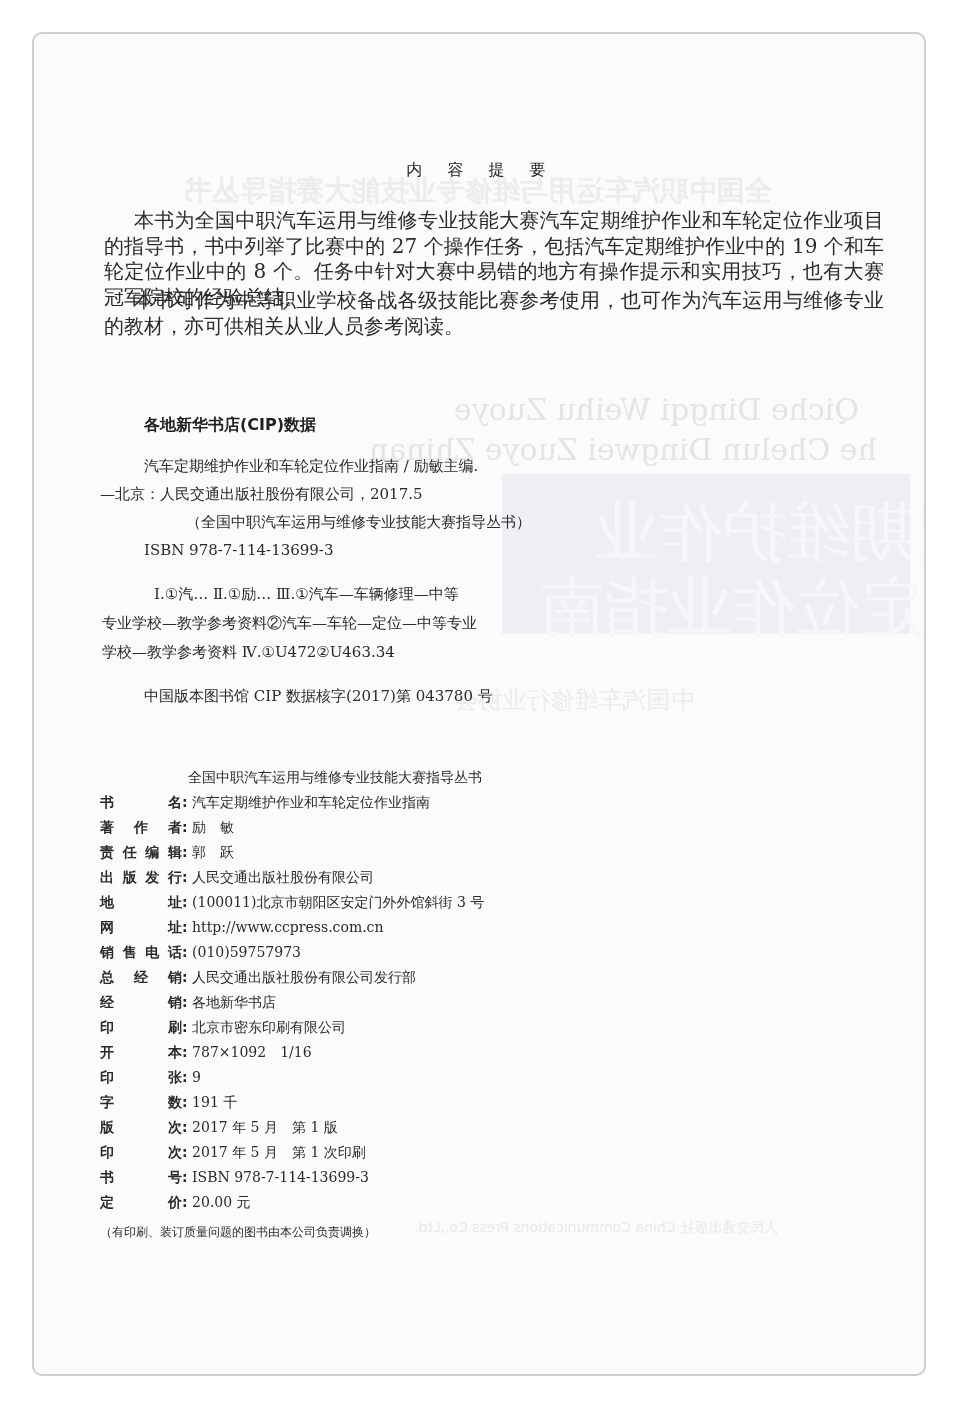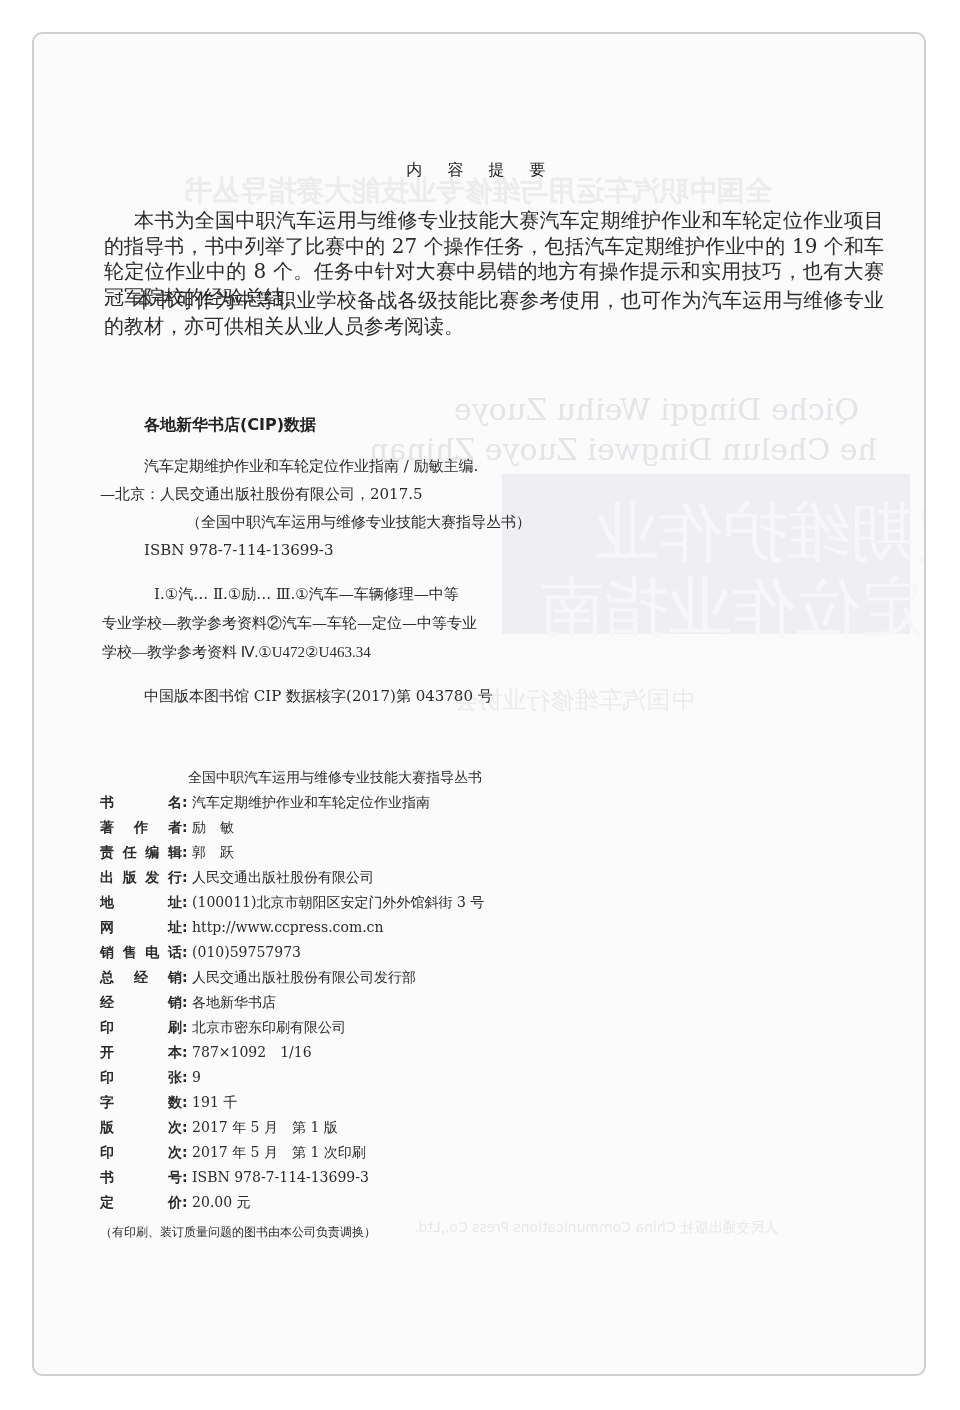--- a/index.html
+++ b/index.html
@@ -57,21 +57,21 @@
   <div class="para p1">本书为全国中职汽车运用与维修专业技能大赛汽车定期维护作业和车轮定位作业项目的指导书，书中列举了比赛中的 27 个操作任务，包括汽车定期维护作业中的 19 个和车轮定位作业中的 8 个。任务中针对大赛中易错的地方有操作提示和实用技巧，也有大赛冠军院校的经验总结。</div>
   <div class="para p2">本书可作为中等职业学校备战各级技能比赛参考使用，也可作为汽车运用与维修专业的教材，亦可供相关从业人员参考阅读。</div>
 
   <div class="abs cip-title">各地新华书店(CIP)数据</div>
   <div class="cip-line" style="left:110px; top:423px;">汽车定期维护作业和车轮定位作业指南 / 励敏主编.</div>
   <div class="cip-line" style="left:66px; top:451px;">—北京：人民交通出版社股份有限公司，2017.5</div>
   <div class="cip-line" style="left:108px; top:479px;margin-left:44px;">（全国中职汽车运用与维修专业技能大赛指导丛书）</div>
   <div class="cip-line" style="left:110px; top:507px;">ISBN 978-7-114-13699-3</div>
   <div class="cip-line" style="left:120px; top:551px;">Ⅰ.①汽…  Ⅱ.①励…  Ⅲ.①汽车—车辆修理—中等</div>
   <div class="cip-line" style="left:68px; top:580px;">专业学校—教学参考资料②汽车—车轮—定位—中等专业</div>
-  <div class="cip-line" style="left:68px; top:609px;font-family:Liberation Serif, serif;">学校—教学参考资料  Ⅳ.①U472②U463.34</div>
+  <div class="cip-line" style="left:68px; top:609px;">学校—教学参考资料  Ⅳ.①U472②U463.34</div>
   <div class="cip-line" style="left:110px; top:653px;">中国版本图书馆 CIP 数据核字(2017)第 043780 号</div>
 
   <div class="series-top">全国中职汽车运用与维修专业技能大赛指导丛书</div>
 
   <div class="info" style="top:760px;"><span class="lbl">书名</span><span class="colon">:</span> <span class="val bold">汽车定期维护作业和车轮定位作业指南</span></div>
   <div class="info" style="top:785px;"><span class="lbl">著作者</span><span class="colon">:</span> <span class="val">励　敏</span></div>
   <div class="info" style="top:810px;"><span class="lbl">责任编辑</span><span class="colon">:</span> <span class="val">郭　跃</span></div>
   <div class="info" style="top:835px;"><span class="lbl">出版发行</span><span class="colon">:</span> <span class="val">人民交通出版社股份有限公司</span></div>
   <div class="info" style="top:860px;"><span class="lbl">地址</span><span class="colon">:</span> <span class="val">(100011)北京市朝阳区安定门外外馆斜街 3 号</span></div>
   <div class="info" style="top:885px;"><span class="lbl">网址</span><span class="colon">:</span> <span class="val">http://www.ccpress.com.cn</span></div>

